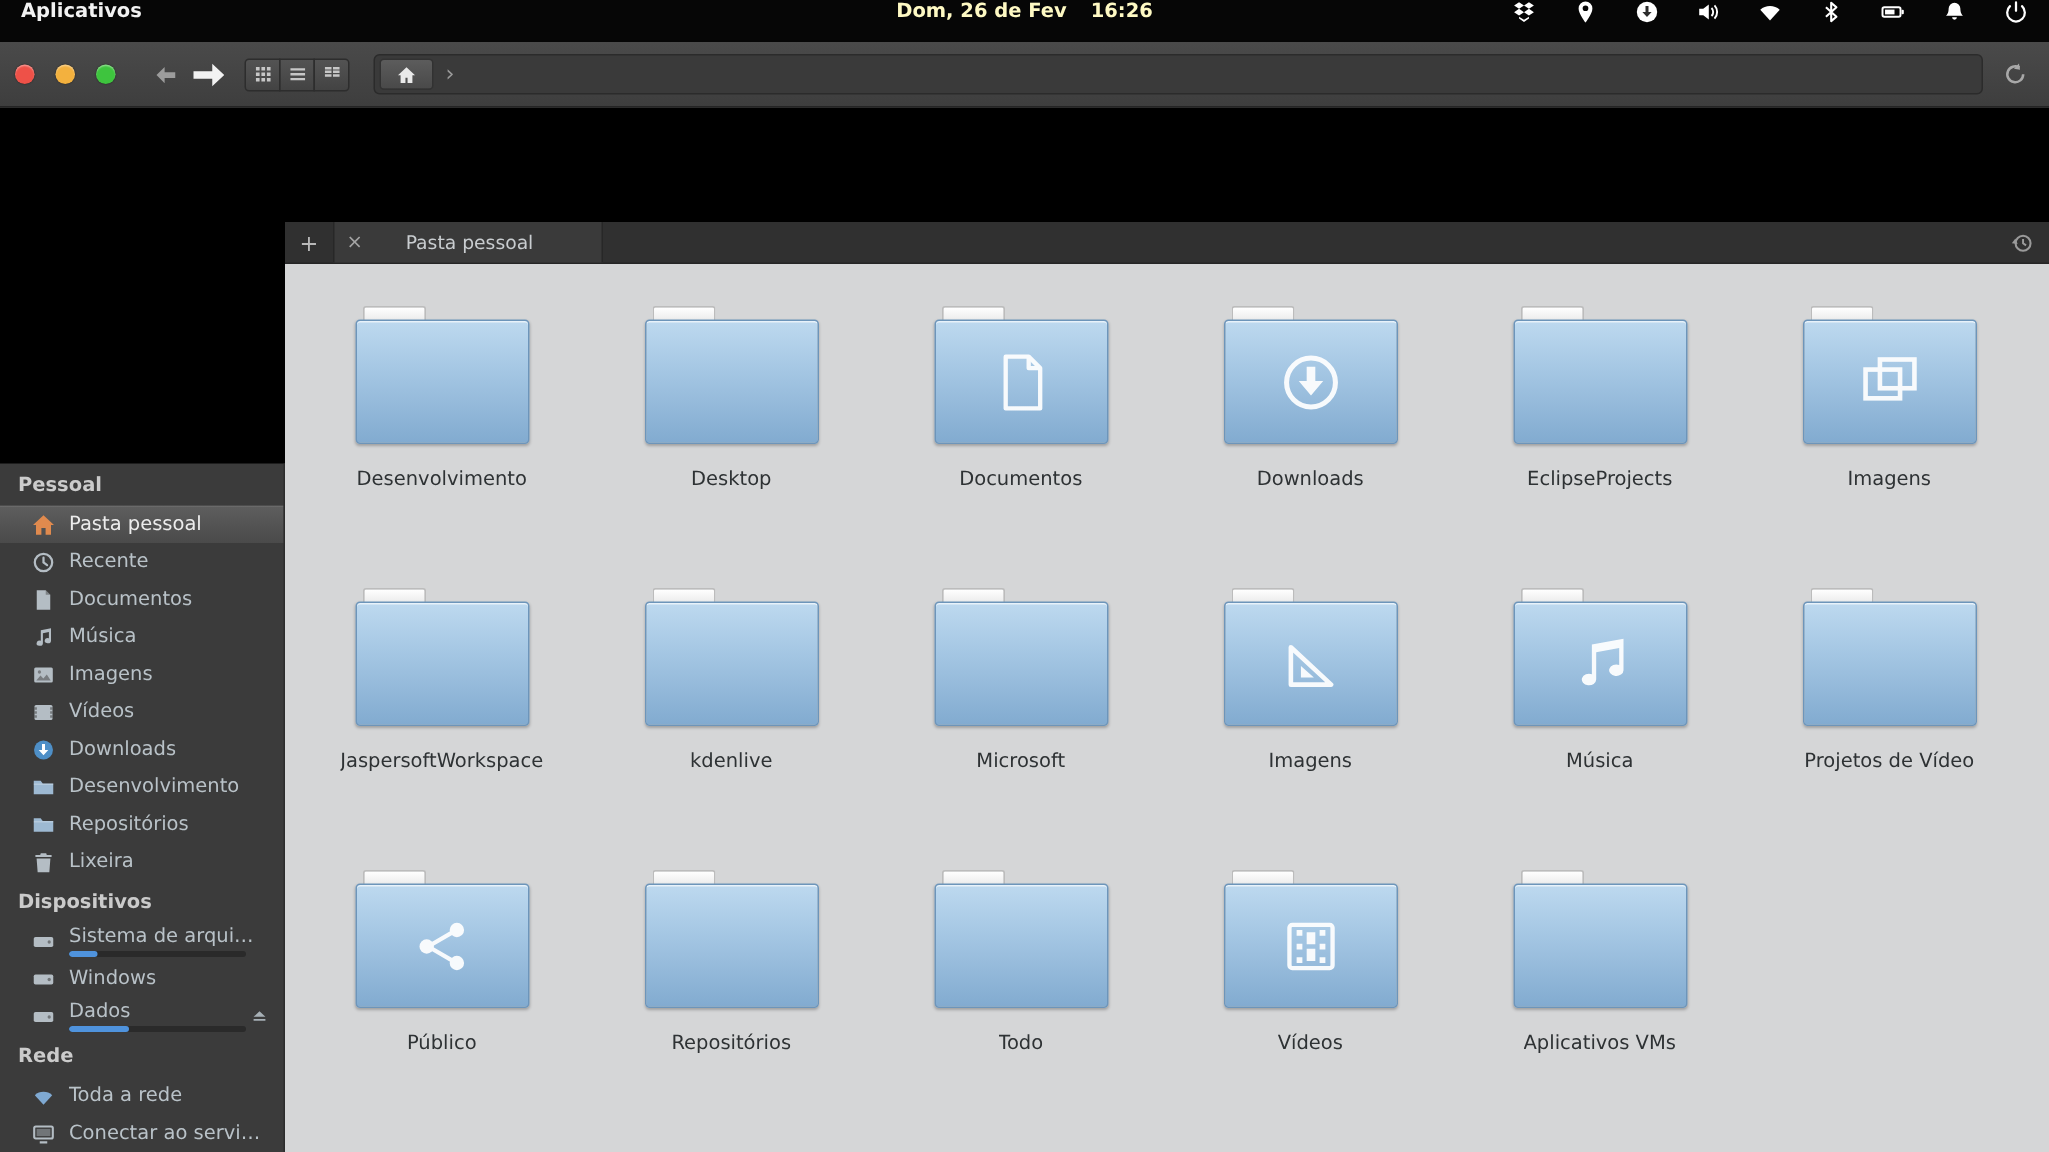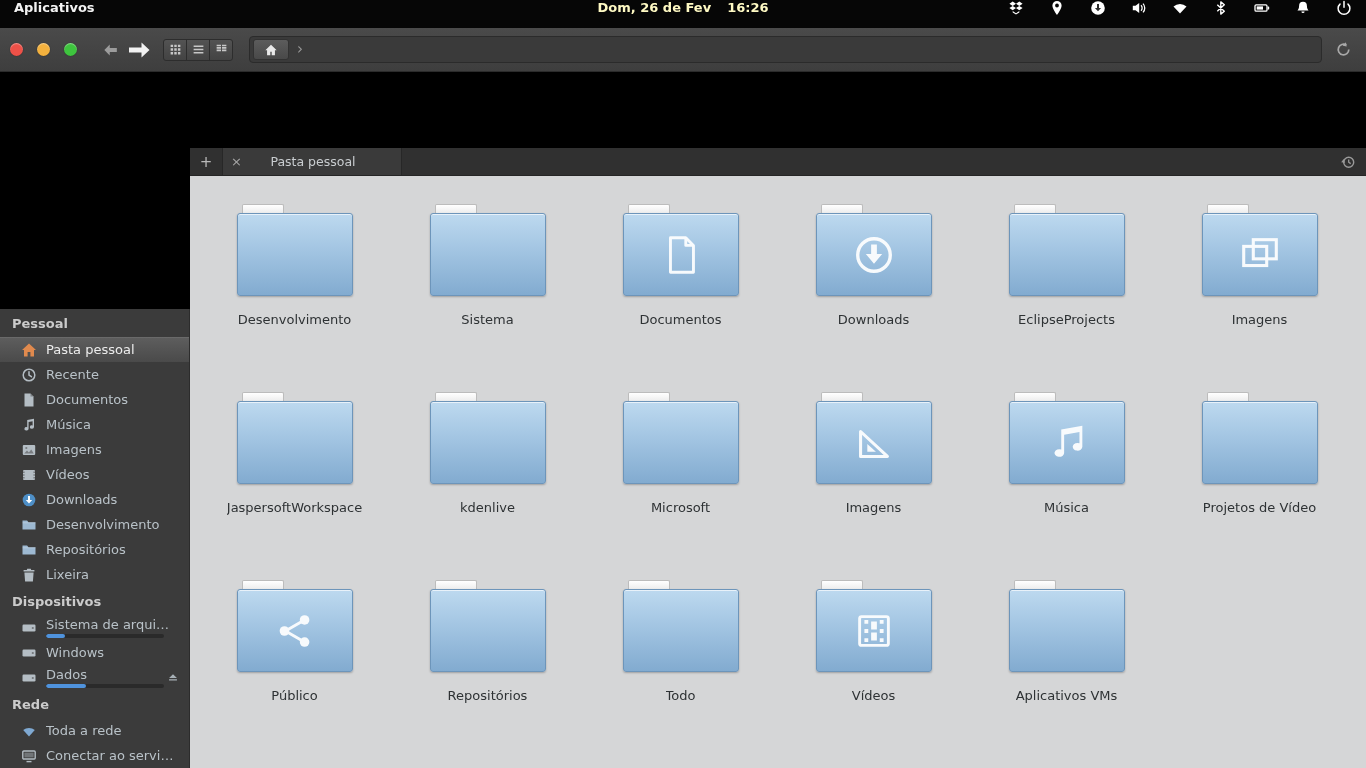--- a/index.html
+++ b/index.html
@@ -419,21 +419,21 @@
                   <div class="ftab"></div>
                   <div class="fbody"></div>
                 </div>
                 <div class="fname">Desenvolvimento</div>
               </div>
               <div class="folder">
                 <div class="ficon">
                   <div class="ftab"></div>
                   <div class="fbody"></div>
                 </div>
-                <div class="fname">Sistema</div>
+                <div class="fname">Desktop</div>
               </div>
               <div class="folder">
                 <div class="ficon">
                   <div class="ftab"></div>
                   <div class="fbody">
                     <span class="emblem">
                       <svg viewBox="0 0 48 48">
                         <path fill="none" stroke="#fff" stroke-width="3" stroke-linejoin="round" d="M13 6h16l8 8v28H13z"></path>
                         <path fill="none" stroke="#fff" stroke-width="3" stroke-linejoin="round" d="M29 6v8h8"></path>
                       </svg>

